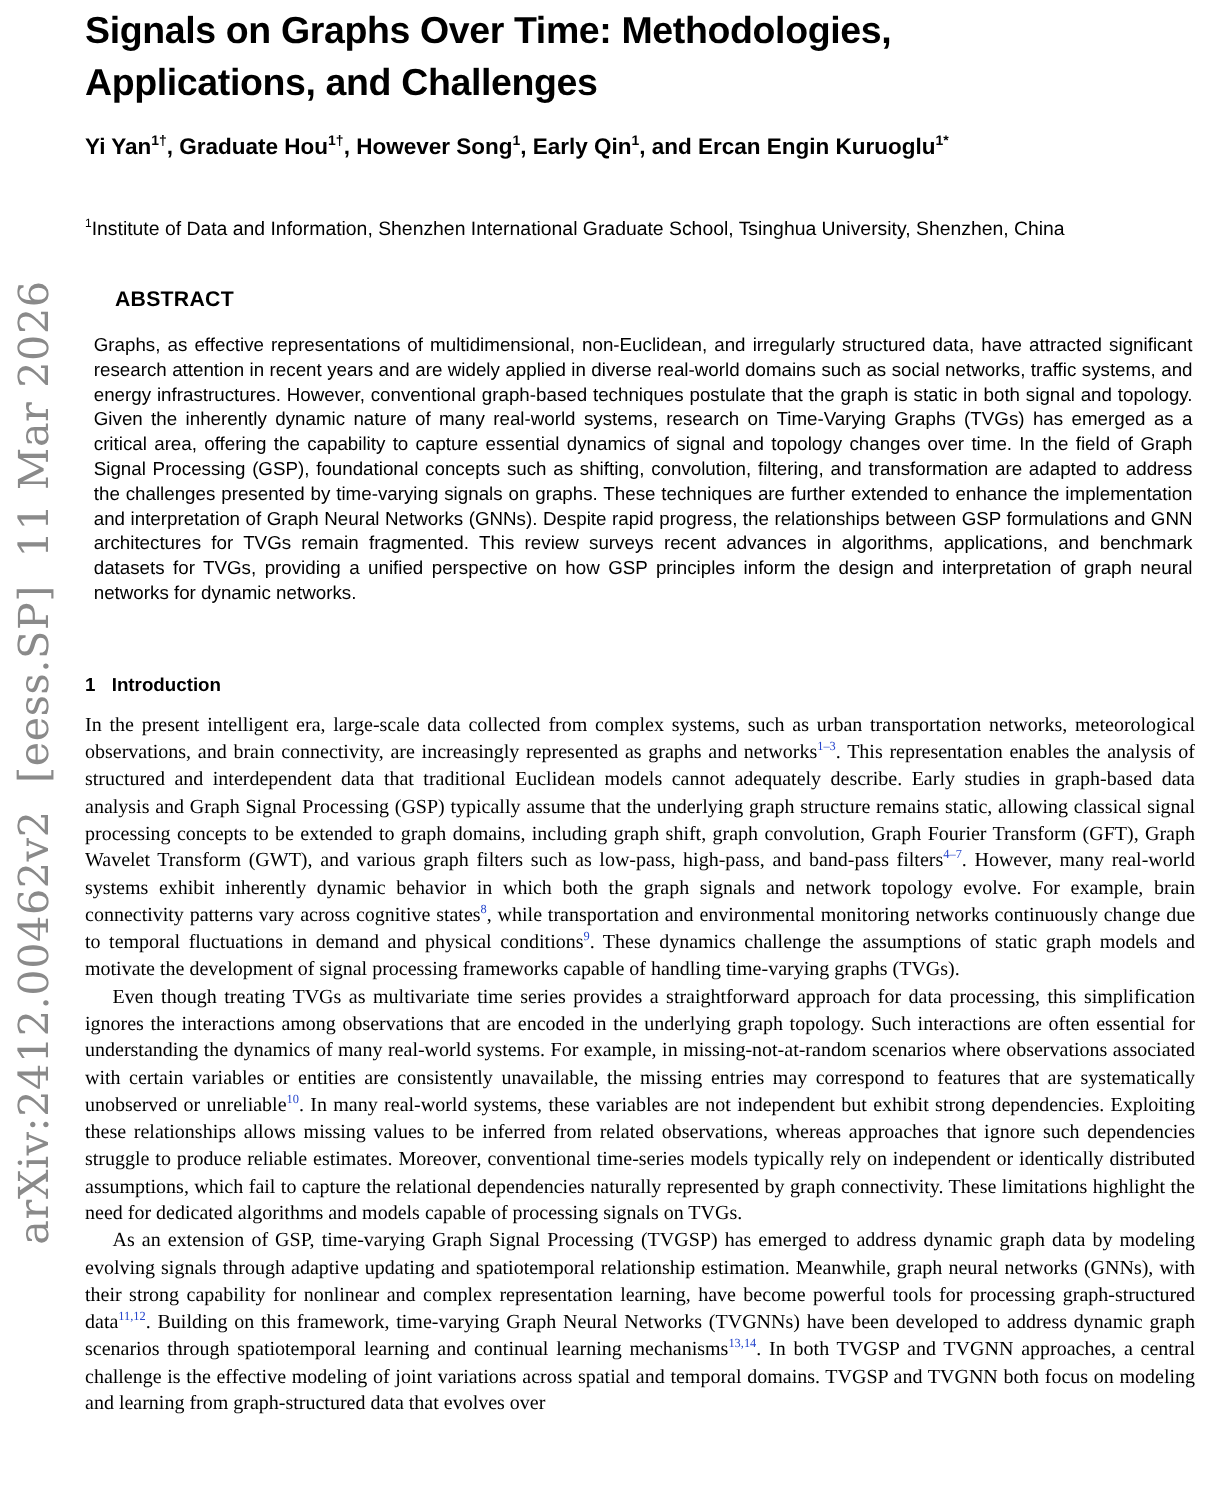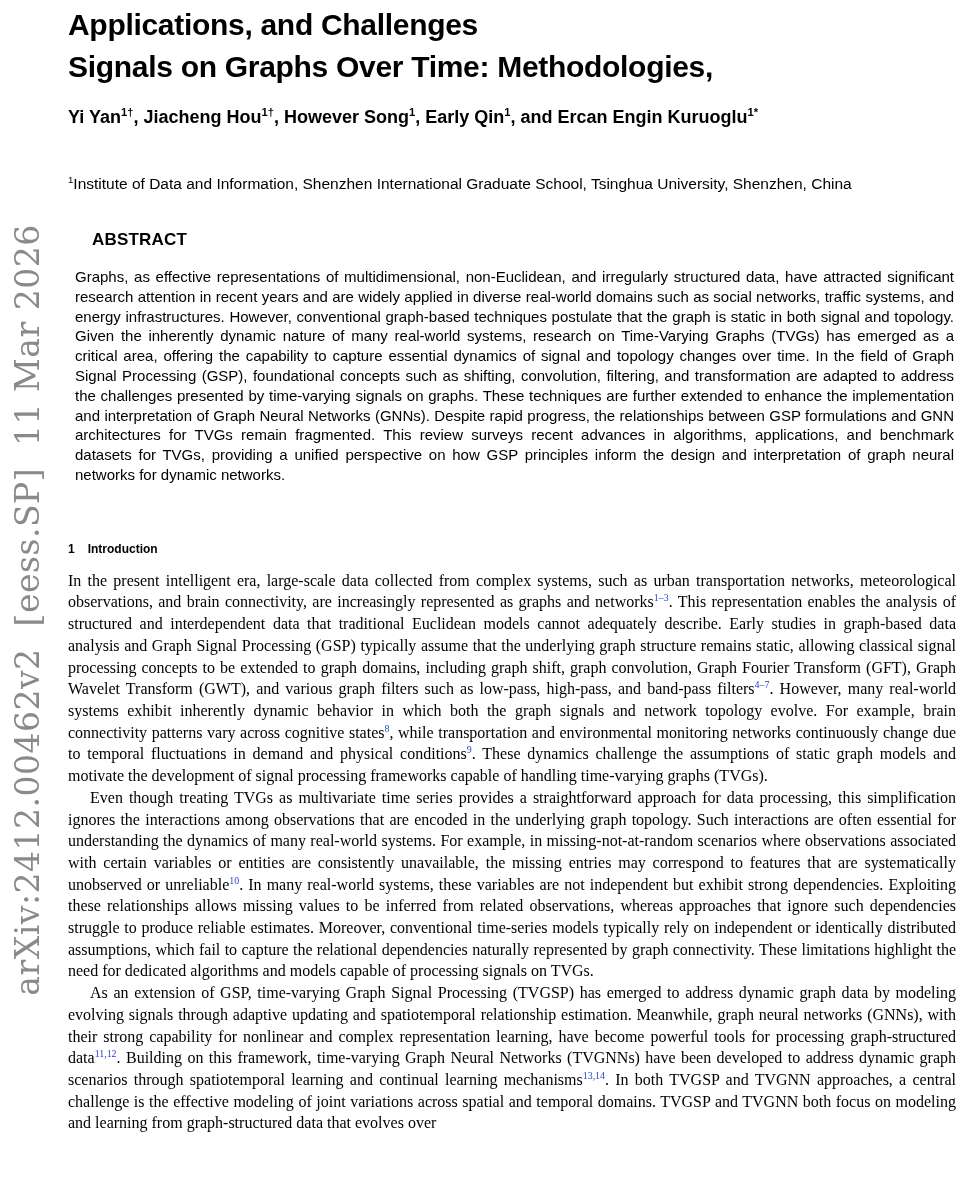--- a/index.html
+++ b/index.html
@@ -68,21 +68,21 @@
     line-height: 19.8px;
     text-align: justify;
     padding-left: 7px;
     padding-right: 2px;
     margin-bottom: 52px;
   }
   
   .section-heading {
     font-family: "Liberation Sans", sans-serif;
     font-weight: bold;
-    font-size: 12px;
+    font-size: 15px;
     line-height: 24px;
     margin-bottom: 9px;
   }
   .section-heading .sec-num { margin-right: 13px; }
   .body-text {
     font-family: "Liberation Serif", serif;
     font-size: 16px;
     line-height: 21.7px;
     text-align: justify;
   }
@@ -90,25 +90,25 @@
   .body-text p.indent { text-indent: 22px; }
 </style>
 </head>
 <body>
 
 <div class="watermark" style="color: rgb(138, 138, 138);">arXiv:2412.00462v2  [eess.SP]  11 Mar 2026</div>
 
 <div class="page">
 
   <h1 class="title">
+    <div>Signals on Graphs Over Time: Methodologies,</div>
     <div>Applications, and Challenges</div>
-    <div>Signals on Graphs Over Time: Methodologies,</div>
   </h1>
 
-  <div class="authors"><span>Yi Yan</span><sup>1†</sup><span>, Jiacheng Hou</span><sup>1†</sup><span>, However Song</span><sup>1</sup><span>, Early Qin</span><sup>1</sup><span>, and Ercan Engin Kuruoglu</span><sup>1*</sup></div>
+  <div class="authors"><span>Yi Yan</span><sup>1†</sup><span>, Graduate Hou</span><sup>1†</sup><span>, However Song</span><sup>1</sup><span>, Early Qin</span><sup>1</sup><span>, and Ercan Engin Kuruoglu</span><sup>1*</sup></div>
 
   <div class="affiliations">
     <div><sup>1</sup><span>Institute of Data and Information, Shenzhen International Graduate School, Tsinghua University, Shenzhen, China</span></div>
   </div>
 
   <div class="abstract-heading">ABSTRACT</div>
 
   <div class="abstract-text">Graphs, as effective representations of multidimensional, non-Euclidean, and irregularly structured data, have attracted significant research attention in recent years and are widely applied in diverse real-world domains such as social networks, traffic systems, and energy infrastructures. However, conventional graph-based techniques postulate that the graph is static in both signal and topology. Given the inherently dynamic nature of many real-world systems, research on Time-Varying Graphs (TVGs) has emerged as a critical area, offering the capability to capture essential dynamics of signal and topology changes over time. In the field of Graph Signal Processing (GSP), foundational concepts such as shifting, convolution, filtering, and transformation are adapted to address the challenges presented by time-varying signals on graphs. These techniques are further extended to enhance the implementation and interpretation of Graph Neural Networks (GNNs). Despite rapid progress, the relationships between GSP formulations and GNN architectures for TVGs remain fragmented. This review surveys recent advances in algorithms, applications, and benchmark datasets for TVGs, providing a unified perspective on how GSP principles inform the design and interpretation of graph neural networks for dynamic networks.</div>
 
   <div class="section-heading">

